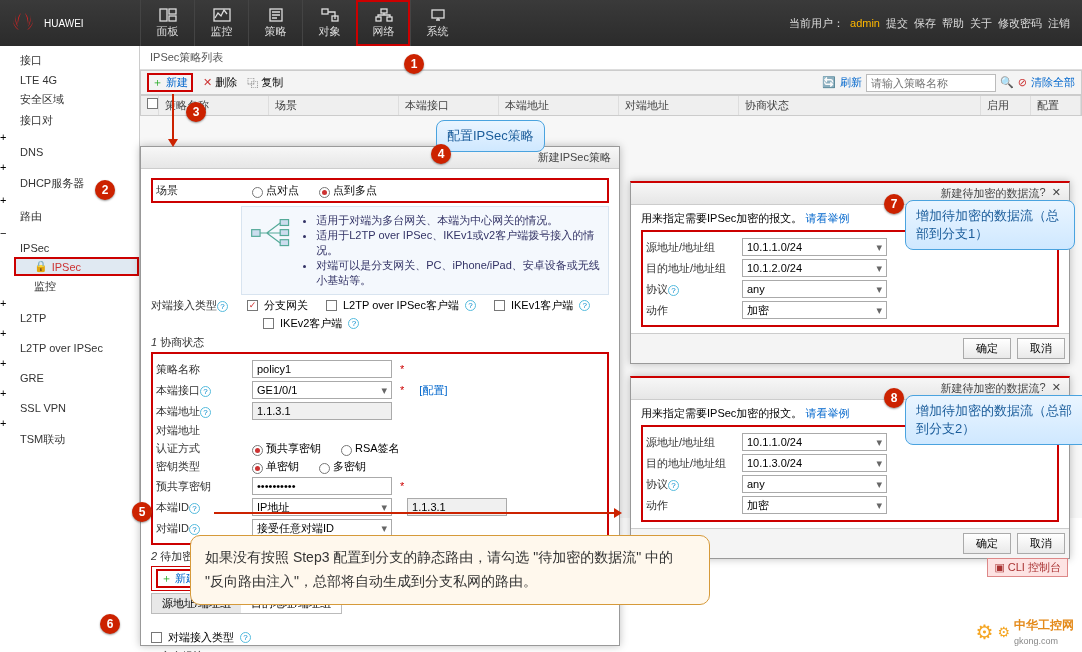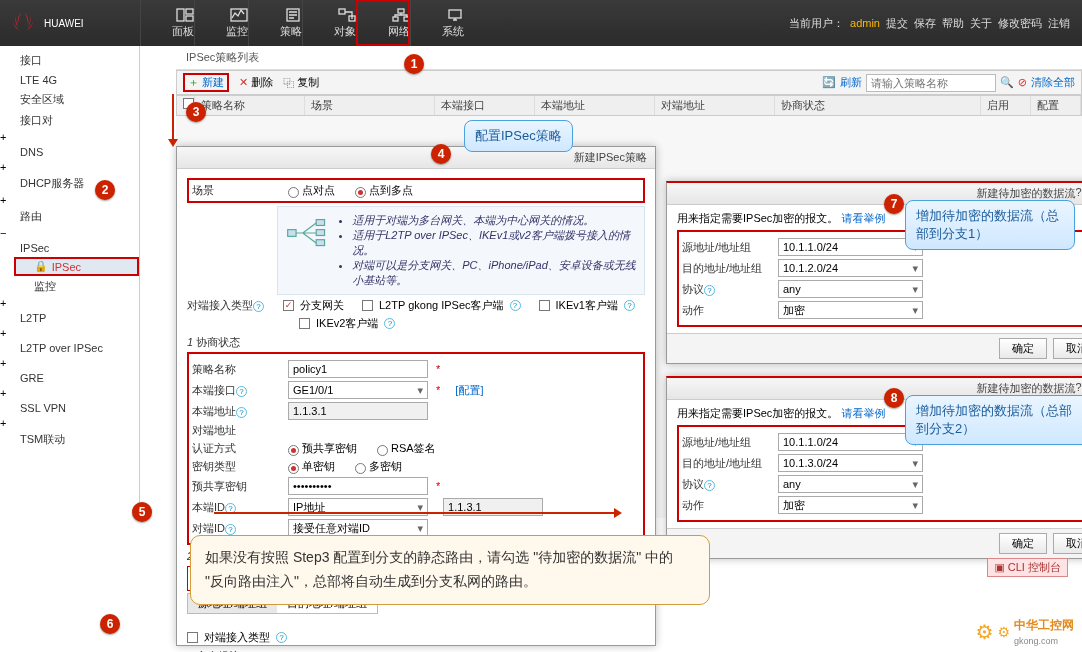--- a/index.html
+++ b/index.html
@@ -2,26 +2,26 @@
 <html><head>
 <meta charset="utf-8">
 <style>
 * { margin: 0; padding: 0; box-sizing: border-box; font-family: "Microsoft YaHei", sans-serif; font-size: 11px; }
 body { background: #fff; width: 1082px; height: 652px; overflow: hidden; position: relative; }
 .topbar { background: linear-gradient(#3a3a3a,#2b2b2b); height: 46px; display: flex; align-items: center; color: #eee; }
 .logo-area { width: 140px; display: flex; align-items: center; padding-left: 8px; gap: 6px; }
 .huawei-logo { width: 30px; height: 24px; }
 .logo-txt { color: #fff; font-size: 10px; }
 .toptabs { display: flex; height: 46px; }
-.toptab { width: 54px; display: flex; flex-direction: column; align-items: flex-end; justify-content: center; gap: 2px; color: #ddd; border-left: 1px solid #444; }
+.toptab { width: 54px; display: flex; flex-direction: column; align-items: center; justify-content: center; gap: 2px; color: #ddd; border-left: 1px solid #444; }
 .toptab.active { outline: 2px solid #c00; outline-offset: -2px; }
 .toptab svg { stroke: #ddd; fill: none; stroke-width: 1.3; }
 .userbar { margin-left: auto; padding-right: 12px; color: #ddd; display: flex; gap: 6px; align-items: center; }
 .userbar .admin { color: #ffb800; }
-.main { display: flex; height: 472px; gap: 36px; }
+.main { display: flex; height: 472px; }
 .sidebar { width: 140px; border-right: 1px solid #ccc; padding-top: 4px; background: #fff; }
 .side-item { padding: 3px 6px 3px 20px; display: flex; align-items: center; gap: 4px; color: #333; }
 .side-item.sel { background: #e0e9f2; border: 2px solid #c00; padding: 1px 4px 1px 18px; color: #c33; }
 .side-item-wrap { position: relative; }
 .content { flex: 1; position: relative; background: #f7f7f7; }
 .listbar { background: #fff; border-bottom: 1px solid #ddd; padding: 4px 10px; display: flex; align-items: center; gap: 8px; }
 .listbar-title { color: #555; }
 .toolbar { background: #f4f4f4; border: 1px solid #ccc; display: flex; align-items: center; padding: 2px 6px; gap: 10px; }
 .toolbtn { display: flex; align-items: center; gap: 3px; cursor: pointer; }
 .toolbtn.add { color: #06c; border: 2px solid #c00; padding: 0 3px; }
@@ -36,21 +36,21 @@
 .row-lbl { width: 90px; color: #333; }
 .row-val { border: 1px solid #aaa; height: 18px; padding: 0 4px; width: 140px; background: #fff; display: inline-flex; align-items: center; justify-content: space-between; }
 .row-val .chev { color: #666; }
 .row-val.ro { background: #f0f0f0; }
 .req { color: #c00; margin-left: 2px; }
 .radio { display: inline-flex; align-items: flex-end; gap: 3px; margin-right: 14px; }
 .radio .dot { width: 11px; height: 11px; border: 1px solid #777; border-radius: 50%; display: inline-flex; align-items: center; justify-content: center; }
 .radio .dot.ck::after { content: ""; width: 5px; height: 5px; background: #c33; border-radius: 50%; }
 .chk { width: 11px; height: 11px; border: 1px solid #777; display: inline-flex; align-items: center; justify-content: center; background: #fff; }
 .chk.ck::after { content: "✓"; color: #c33; font-size: 9px; line-height: 9px; }
-.descbox { border: 1px solid #d8e4f0; background: #f4f8fd; padding: 6px 8px; display: flex; gap: 10px; font-style: italic; }
+.descbox { border: 1px solid #d8e4f0; background: #f4f8fd; padding: 6px 8px; display: flex; gap: 10px; }
 .descbox ul { list-style: disc; padding-left: 16px; color: #336; }
 .section-bar { border: 1px solid #c00; background: #fff; padding: 2px 4px; display: inline-flex; align-items: center; gap: 8px; }
 .tabbtns { border: 1px solid #bbb; display: inline-flex; }
 .tabbtns > span { padding: 2px 10px; }
 .tabbtns > span:first-child { background: #e8e8e8; }
 .flowdlg { position: absolute; border-top: 2px solid #c00; }
 .flowdlg .row-lbl { width: 90px; }
 .flowdlg .row-val { width: 145px; }
 .flowdlg .link { color: #06c; }
 .dlg-foot { border-top: 1px solid #ccc; background: #f4f4f4; padding: 4px; display: flex; justify-content: flex-end; gap: 6px; }
@@ -281,21 +281,21 @@
             <li>适用于L2TP over IPSec、IKEv1或v2客户端拨号接入的情况。</li>
             <li>对端可以是分支网关、PC、iPhone/iPad、安卓设备或无线小基站等。</li>
           </ul>
         </div>
         <div class="row">
           <span class="row-lbl"><span>对端接入类型</span><span class="q-help">?</span></span>
           <span class="chk ck"></span>
             <span>分支网关</span>
           <span style="width:6px"></span>
           <span class="chk"></span>
-            <span>L2TP gkong IPSec客户端</span>
+            <span>L2TP over IPSec客户端</span>
             <span class="q-help">?</span>
           <span style="width:6px"></span>
           <span class="chk"></span>
             <span>IKEv1客户端</span>
             <span class="q-help">?</span>
         </div>
         <div class="row" style="margin-left:112px">
           <span class="chk"></span>
             <span>IKEv2客户端</span>
             <span class="q-help">?</span>
@@ -486,21 +486,21 @@
 
 <div class="anno" style="left:404px;top:54px">1</div>
 <div class="anno" style="left:95px;top:180px">2</div>
 <div class="anno" style="left:186px;top:102px">3</div>
 <div class="anno" style="left:431px;top:144px">4</div>
 <div class="anno" style="left:132px;top:502px">5</div>
 <div class="anno" style="left:100px;top:614px">6</div>
 <div class="anno" style="left:884px;top:194px">7</div>
 <div class="anno" style="left:884px;top:388px">8</div>
 
-<div class="callout" style="left:464px;top:120px">配置IPSec策略</div>
+<div class="callout" style="left:436px;top:120px">配置IPSec策略</div>
 <div class="callout" style="left:905px;top:200px;width:170px">增加待加密的数据流（总部到分支1）</div>
 <div class="callout" style="left:905px;top:395px;width:185px">增加待加密的数据流（总部到分支2）</div>
 <div class="callout-big" style="left:190px;top:535px;width:520px;line-height:1.7">如果没有按照 Step3 配置到分支的静态路由，请勾选 "待加密的数据流" 中的 "反向路由注入"，总部将自动生成到分支私网的路由。</div>
 
 <div class="arrow v" style="left:172px;top:94px;width:2px;height:50px"></div>
 <div class="arrow h" style="left:214px;top:512px;width:405px;height:2px"></div>
 
 <div class="cli-tag">
     <span>▣</span>
     <span>CLI 控制台</span>

